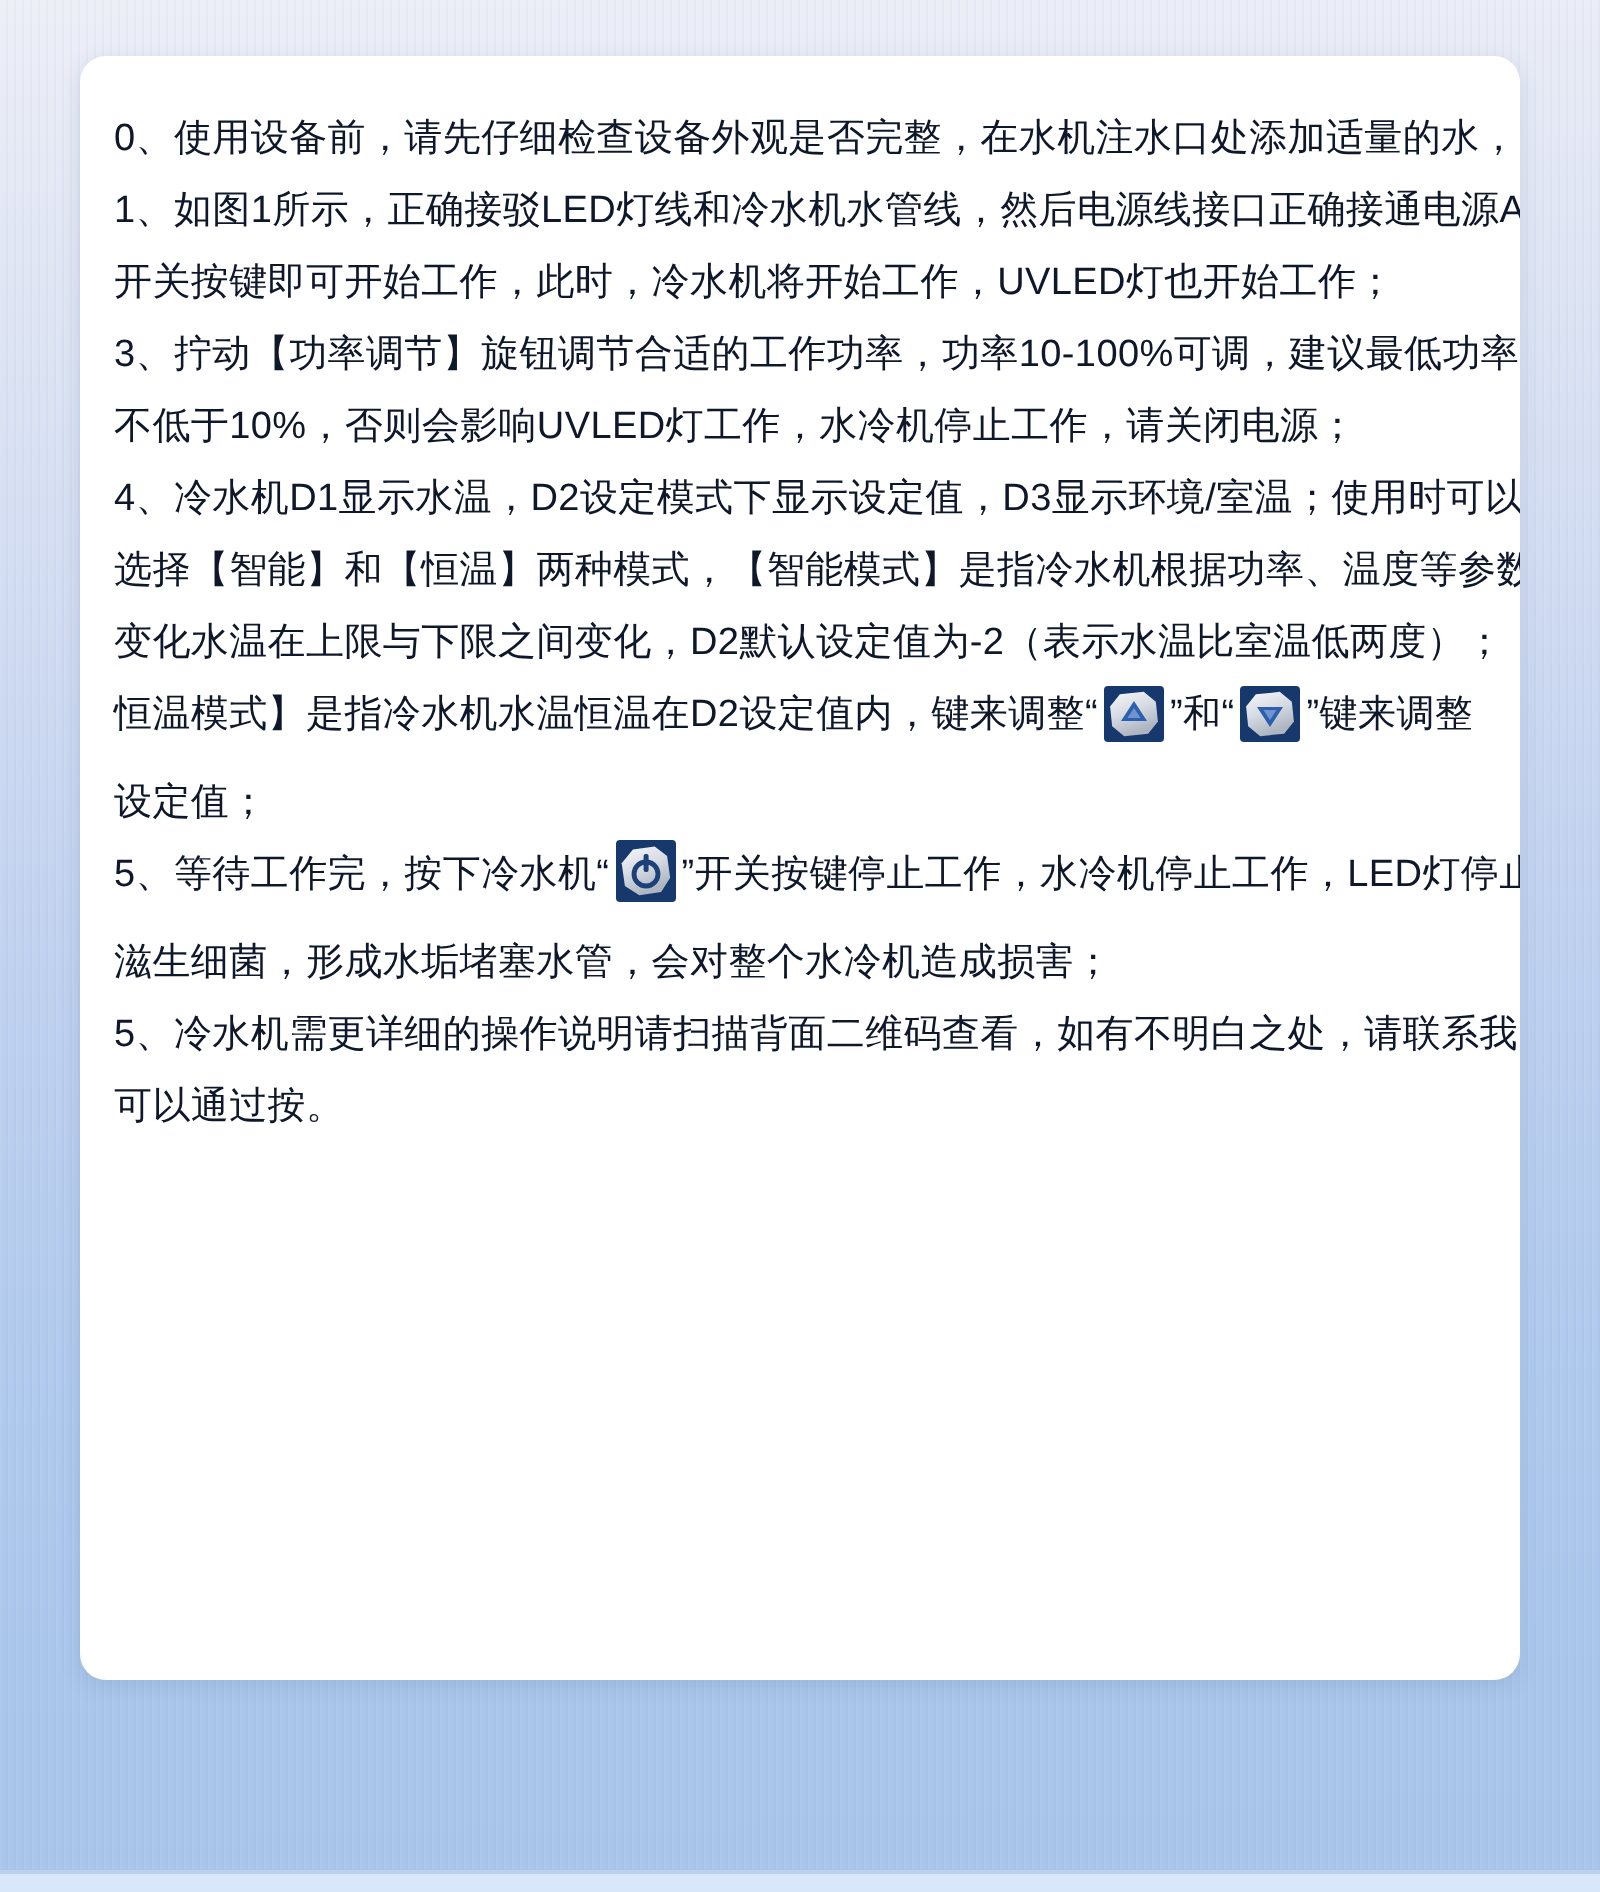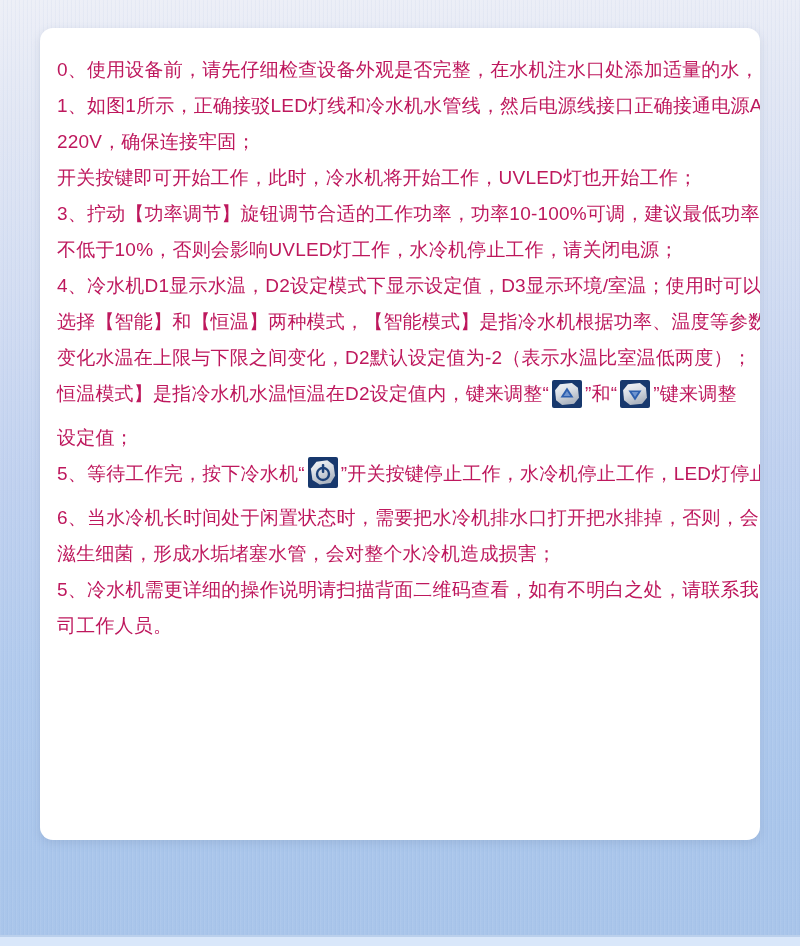--- a/index.html
+++ b/index.html
@@ -54,21 +54,21 @@
     box-sizing: border-box;
     background: #ffffff;
     border-radius: 13px;
     box-shadow: 0 3px 10px rgba(90,110,150,0.18);
     padding: 24px 17px 0 17px;
     overflow: hidden;
   }
   .line {
     font-size: 19px;
     line-height: 36px;
-    color: #be185d;
+    color: #0f172a;
     letter-spacing: 0.2px;
     white-space: nowrap;
   }
   .ico {
     display: inline-block;
     vertical-align: -8px;
     margin: 0 3px;
   }
 </style>
 </head>
@@ -85,21 +85,20 @@
 </svg>
 
 <div class="page-bg"></div>
 <div class="bottom-strip"></div>
 
 <div class="card">
 
   <div class="line"><span>0、使用设备前，请先仔细检查设备外观是否完整，在水机注水口处添加适量的水，</span></div>
 
   <div class="line"><span>1、如图1所示，正确接驳LED灯线和冷水机水管线，然后电源线接口正确接通电源AC</span></div>
-  <div class="line"><span>220V，确保连接牢固；</span></div>
 
   <div class="line"><span>开关按键即可开始工作，此时，冷水机将开始工作，UVLED灯也开始工作；</span></div>
 
   <div class="line"><span>3、拧动【功率调节】旋钮调节合适的工作功率，功率10-100%可调，建议最低功率</span></div>
   <div class="line"><span>不低于10%，否则会影响UVLED灯工作，水冷机停止工作，请关闭电源；</span></div>
 
   <div class="line"><span>4、冷水机D1显示水温，D2设定模式下显示设定值，D3显示环境/室温；使用时可以</span></div>
   <div class="line"><span>选择【智能】和【恒温】两种模式，【智能模式】是指冷水机根据功率、温度等参数</span></div>
   <div class="line"><span>变化水温在上限与下限之间变化，D2默认设定值为-2（表示水温比室温低两度）；【</span></div>
   <div class="line">
@@ -119,19 +118,18 @@
 
   <div class="line">
     <span>5、等待工作完，按下冷水机“</span><span class="ico"><svg width="30" height="31" viewBox="0 0 30 31">
           <rect width="30" height="31" rx="2" fill="#17386d"></rect>
           <polygon points="10,4 21,4 26.5,9.5 26.5,20.5 21,27 10,27 3.5,21.5 3.5,10" fill="url(#silverGrad)" transform="rotate(-8 15 15.5)"></polygon>
           <circle cx="15" cy="17" r="6" fill="none" stroke="#1c4179" stroke-width="2.4"></circle>
           <rect x="13.8" y="7" width="2.5" height="9" rx="1" fill="#1c4179"></rect>
         </svg></span><span>”开关按键停止工作，水冷机停止工作，LED灯停止</span>
   </div>
 
-  <div class="line"><span>6、当水冷机长时间处于闲置状态时，需要把水冷机排水口打开把水排掉，否则，会</span></div>
   <div class="line"><span>滋生细菌，形成水垢堵塞水管，会对整个水冷机造成损害；</span></div>
 
   <div class="line"><span>5、冷水机需更详细的操作说明请扫描背面二维码查看，如有不明白之处，请联系我</span></div>
-  <div class="line"><span>司工作人员。</span></div>
+  <div class="line"><span>可以通过按。</span></div>
 
 </div>
 
 </body></html>

